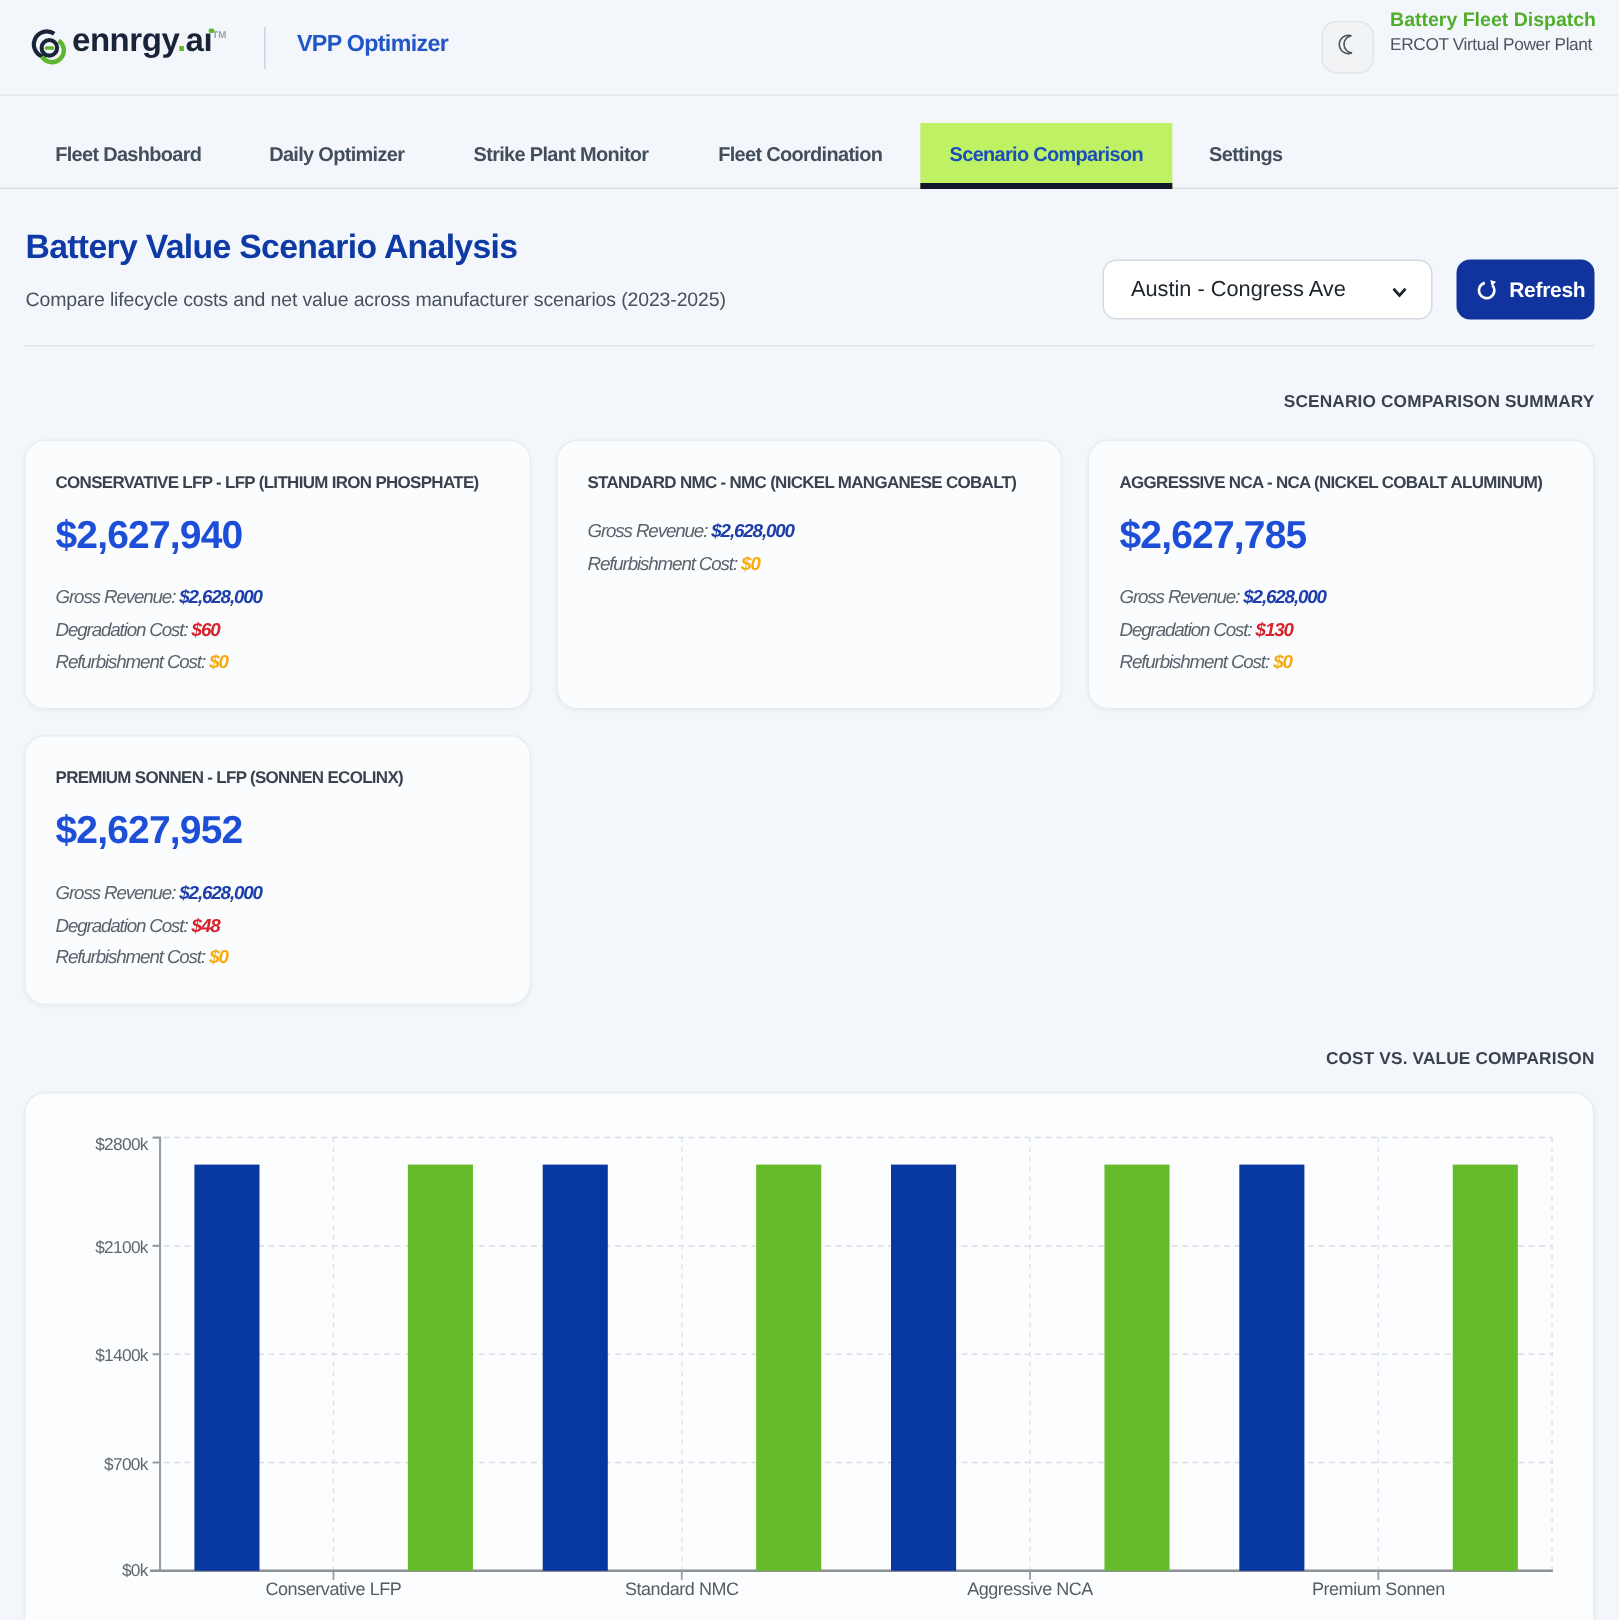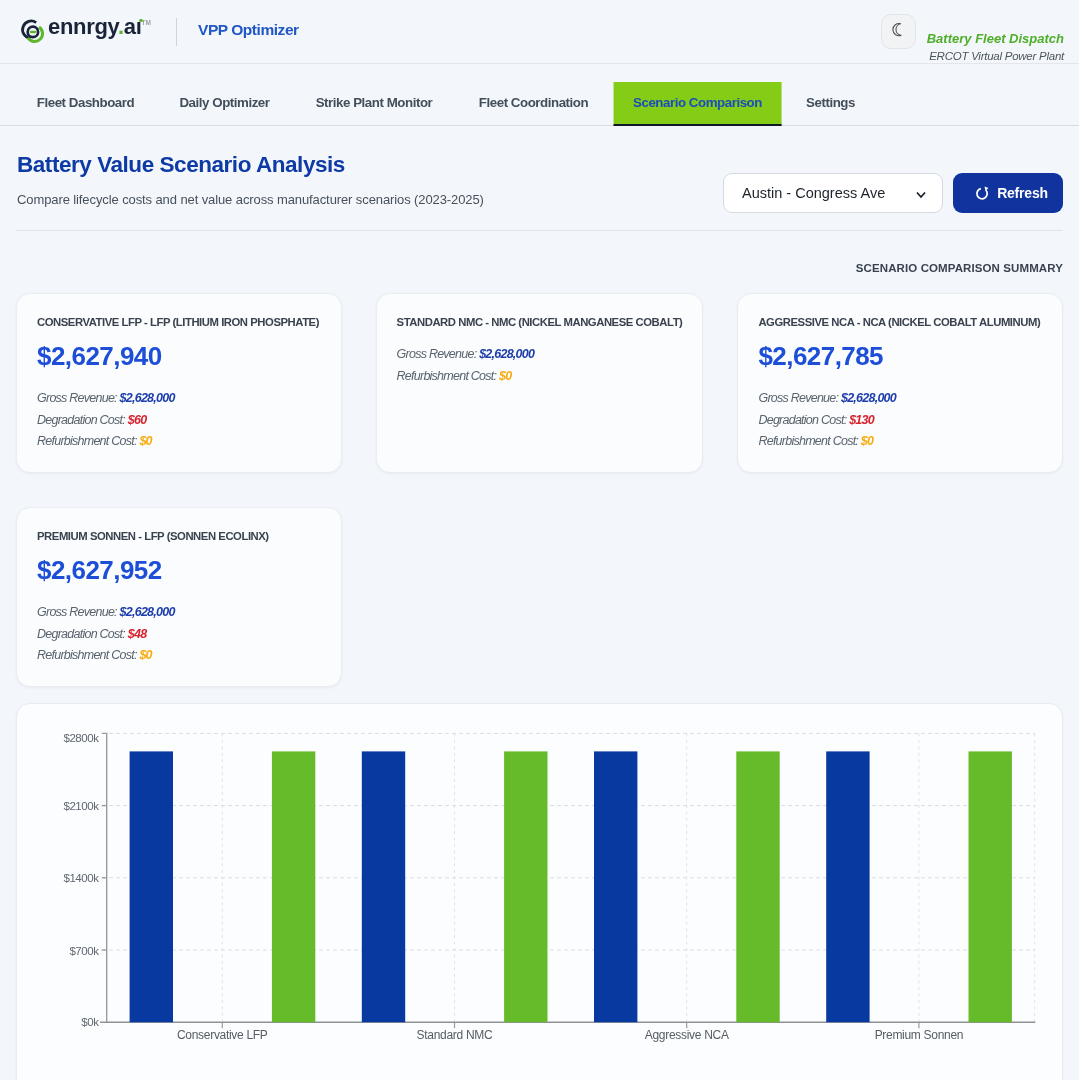--- a/index.html
+++ b/index.html
@@ -8,39 +8,39 @@
 
 .header { height:64px; border-bottom:1px solid #e3e7ed; position:relative; }
 .logo-icon { position:absolute; left:20px; top:18px; }
 .wordmark { position:absolute; left:48px; top:14px; font-size:22px; font-weight:bold; color:#1a2438; letter-spacing:-0.3px; }
 .wordmark .gdot { color:#5cb62e; }
 .wordmark .tm { font-size:6.5px; color:#9aa2ac; vertical-align:9px; letter-spacing:0; }
 .idot { position:absolute; width:3.4px; height:3.4px; background:#5cb62e; border-radius:50%; }
 .hdr-divider { position:absolute; left:176px; top:18px; width:1px; height:28px; background:#ccd3dc; }
 .vpp { position:absolute; left:198px; top:21px; font-size:15.5px; font-weight:bold; color:#2156c7; letter-spacing:-0.45px; }
 .moonbtn { position:absolute; left:881px; top:14px; width:35px; height:35px; border-radius:10px; background:#f2f3f5; border:1px solid #e2e4e8; }
-.hdr-right { position:absolute; right:15px; top:30px; text-align:right;font-style:italic; }
+.hdr-right { position:absolute; right:15px; top:4px; text-align:left; }
 .hdr-right .l1 { font-size:13px; font-weight:bold; color:#4fae2a; line-height:18px; }
 .hdr-right .l2 { font-size:11.5px; color:#4c555f; line-height:17px; letter-spacing:-0.25px; }
 
 .tabs { height:62px; border-bottom:1px solid #d9dce1; position:relative; }
 .tab { position:absolute; top:18px; height:44px; line-height:41px; font-size:13.3px; font-weight:bold; letter-spacing:-0.45px; color:#434e5b; transform:translateX(-50%); white-space:nowrap; padding:0 20px; }
-.tab.active { color:#1b4dbb; background:#84cc16; border-bottom:2px solid #0f172a; }
+.tab.active { color:#1b4dbb; background:#bef264; border-bottom:4px solid #0f172a; }
 
 .content { padding:0 16px; position:relative; }
 .pagehead { position:relative; height:105px; border-bottom:1px solid #dfe4eb; }
 .pagehead h1 { position:absolute; left:1px; top:26px; font-size:22.5px; font-weight:bold; color:#0e3aa5; letter-spacing:-0.45px; }
 .pgsub { position:absolute; left:1px; top:66px; font-size:13px; color:#47505c; letter-spacing:-0.1px; }
-.selectbox { position:absolute; right:120px; top:47px; width:220px; height:40px; background:#ffffff; border:1px solid #d5dae1; border-radius:9px; font-size:14.5px; color:#1c232b; line-height:38px; padding-left:18px; }
+.selectbox { position:absolute; right:108px; top:47px; width:220px; height:40px; background:#ffffff; border:1px solid #d5dae1; border-radius:9px; font-size:14.5px; color:#1c232b; line-height:38px; padding-left:18px; }
 .selectbox svg { position:absolute; right:15px; top:14.5px; }
-.refreshbtn { position:absolute; right:0; top:47px; width:110px; height:40px; background:#10339e; border-radius:9px; color:#fff; font-size:14px; font-weight:bold; line-height:40px; text-align:center; letter-spacing:-0.2px; }
+.refreshbtn { position:absolute; right:0; top:47px; width:92px; height:40px; background:#10339e; border-radius:9px; color:#fff; font-size:14px; font-weight:bold; line-height:40px; text-align:center; letter-spacing:-0.2px; }
 
 .seclabel { font-size:11.5px; font-weight:bold; color:#39424e; letter-spacing:0.1px;text-align:right; }
 .sec1 { margin-top:31px; }
-.grid { margin-top:19px; display:grid; grid-template-columns:repeat(3, 1fr); gap:34px; }
+.grid { margin-top:19px; display:grid; grid-template-columns:repeat(3, 1fr); gap:17px; }
 .card { background:#fbfcfd; border:1px solid #e9edf2; border-radius:14px; height:180px; padding:22px 20px 0 20px; box-shadow:0 1px 3px rgba(30,41,59,0.05); }
 .card .ctitle { font-size:11.3px; font-weight:bold; color:#39424e; letter-spacing:-0.45px; white-space:nowrap; }
 .card .bignum { margin-top:13px; font-size:26px; font-weight:bold; color:#1d4ed8; letter-spacing:-0.55px; }
 .card .rows { margin-top:19px; font-size:12.5px; color:#59636e; letter-spacing:-0.75px; }
 .card .rows div { height:21.7px;font-style:italic; }
 .card .rows b.bl { color:#1c3dab; } .card .rows b.rd { color:#d7232e; } .card .rows b.am { color:#f8ab0e; }
 .sec2 { margin-top:30px; }
 .chartcard { margin-top:16px; background:#fcfdfe; border:1px solid #e9edf2; border-radius:14px; height:400px; position:relative; box-shadow:0 1px 3px rgba(30,41,59,0.05); }
 </style>
 </head>
@@ -119,20 +119,21 @@
     <div class="card">
       <div class="ctitle">PREMIUM SONNEN - LFP (SONNEN ECOLINX)</div>
       <div class="bignum">$2,627,952</div>
       <div class="rows">
         <div>Gross Revenue: <b class="bl">$2,628,000</b></div>
         <div>Degradation Cost: <b class="rd">$48</b></div>
         <div>Refurbishment Cost: <b class="am">$0</b></div>
       </div>
     </div>
   </div>
+  <div class="seclabel sec2">COST VS. VALUE COMPARISON</div>
   <div class="chartcard">
     <svg width="1045" height="360" viewBox="0 0 1045 360" style="position:absolute;left:0;top:0;">
 
       <g stroke="#dadde1" stroke-width="1" stroke-dasharray="4 3">
         <line x1="92" y1="29.4" x2="1018" y2="29.4"></line>
         <line x1="92" y1="101.6" x2="1018" y2="101.6"></line>
         <line x1="92" y1="173.8" x2="1018" y2="173.8"></line>
         <line x1="92" y1="246.0" x2="1018" y2="246.0"></line>
       </g>
 

